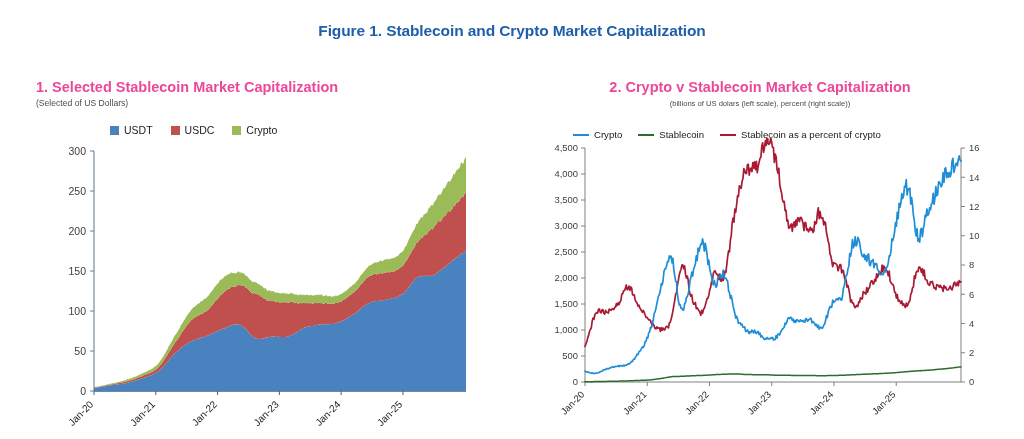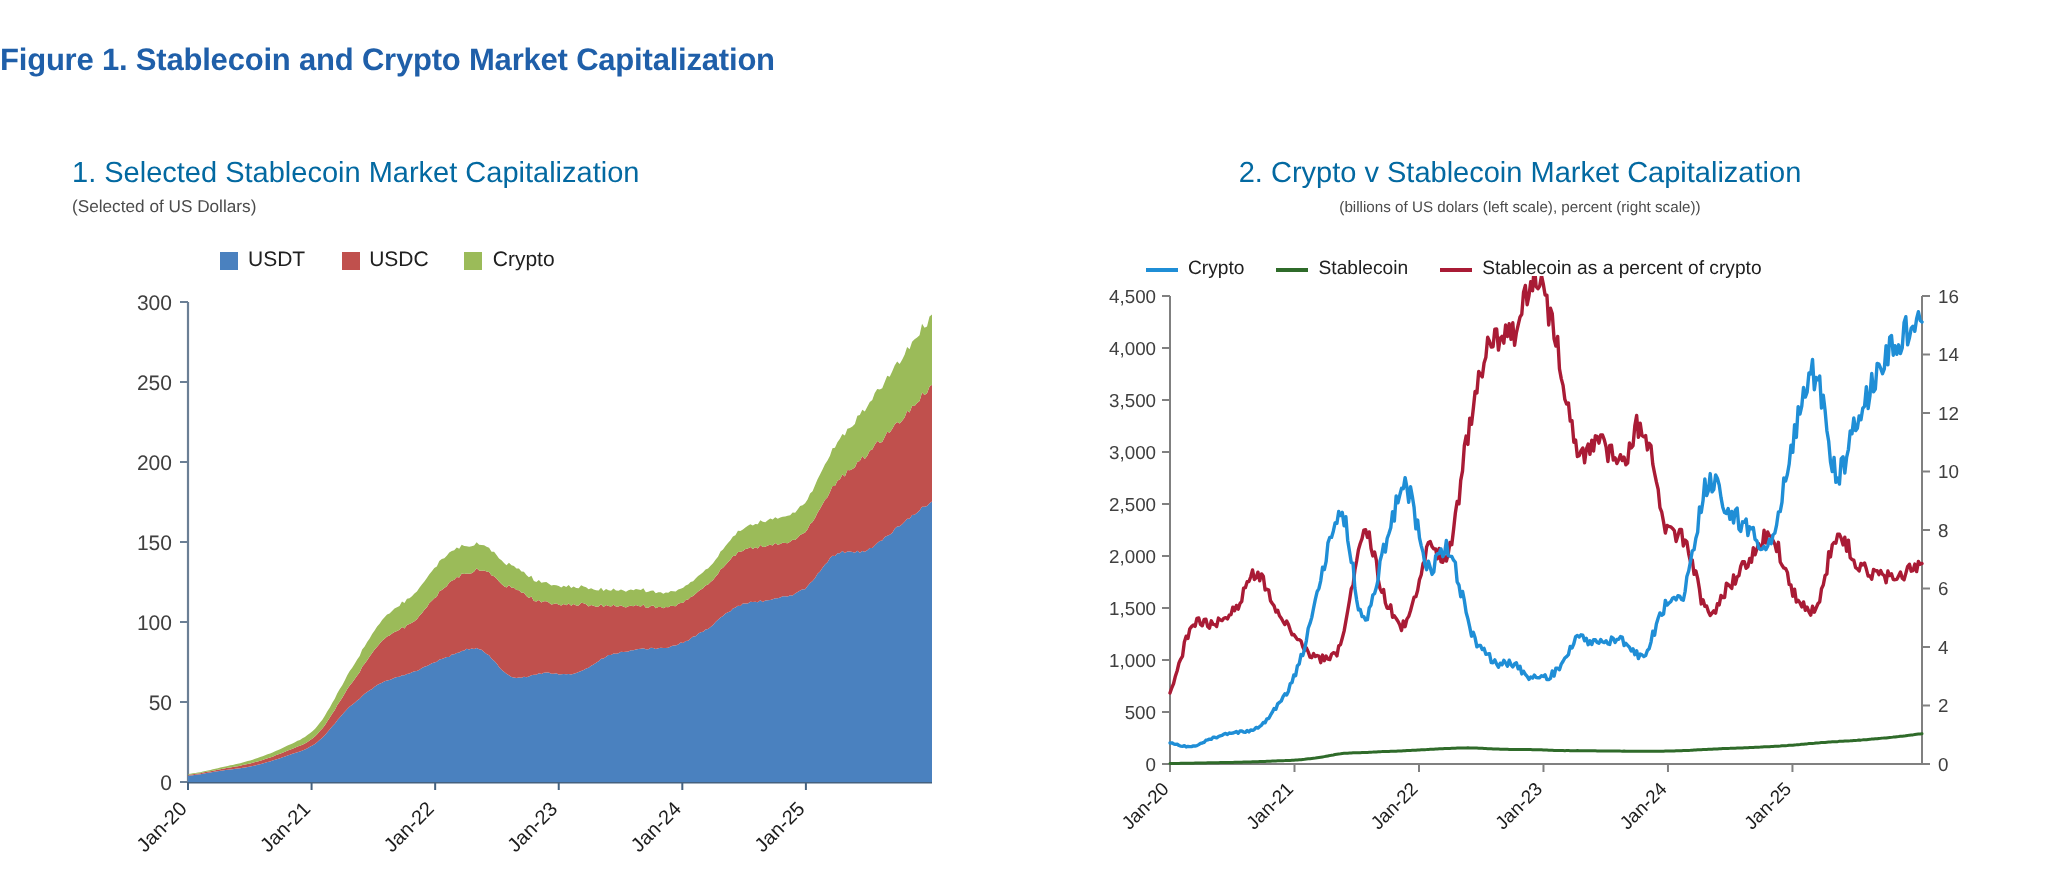--- a/index.html
+++ b/index.html
@@ -8,31 +8,32 @@
     width:1024px;height:439px;
     background:#ffffff;
     font-family:"Liberation Sans", sans-serif;
     overflow:hidden;
     position:relative;
   }
   #figure-root{position:relative;width:1024px;height:439px;}
 
   .fig-title{
     position:absolute;top:22px;left:0;width:1024px;
+    text-align:center;
     font-size:15.5px;font-weight:bold;
     color:#1f5fa9;
     letter-spacing:-0.1px;
   }
 
   .panel{position:absolute;top:78px;}
   #panel-left{left:36px;width:420px;}
   #panel-right{left:525px;width:470px;text-align:center;}
 
   .panel-title{
-    font-size:14.5px;font-weight:normal;color:#0369a1;
+    font-size:14.5px;font-weight:bold;color:#ec4899;
     line-height:18px;white-space:nowrap;
   }
   #panel-right .panel-title{font-size:14.5px;}
   .panel-sub{
     font-size:8.6px;color:#4b4b4b;margin-top:2px;line-height:11px;
     white-space:nowrap;
   }
   #panel-right .panel-sub{font-size:7.6px;}
 
   

